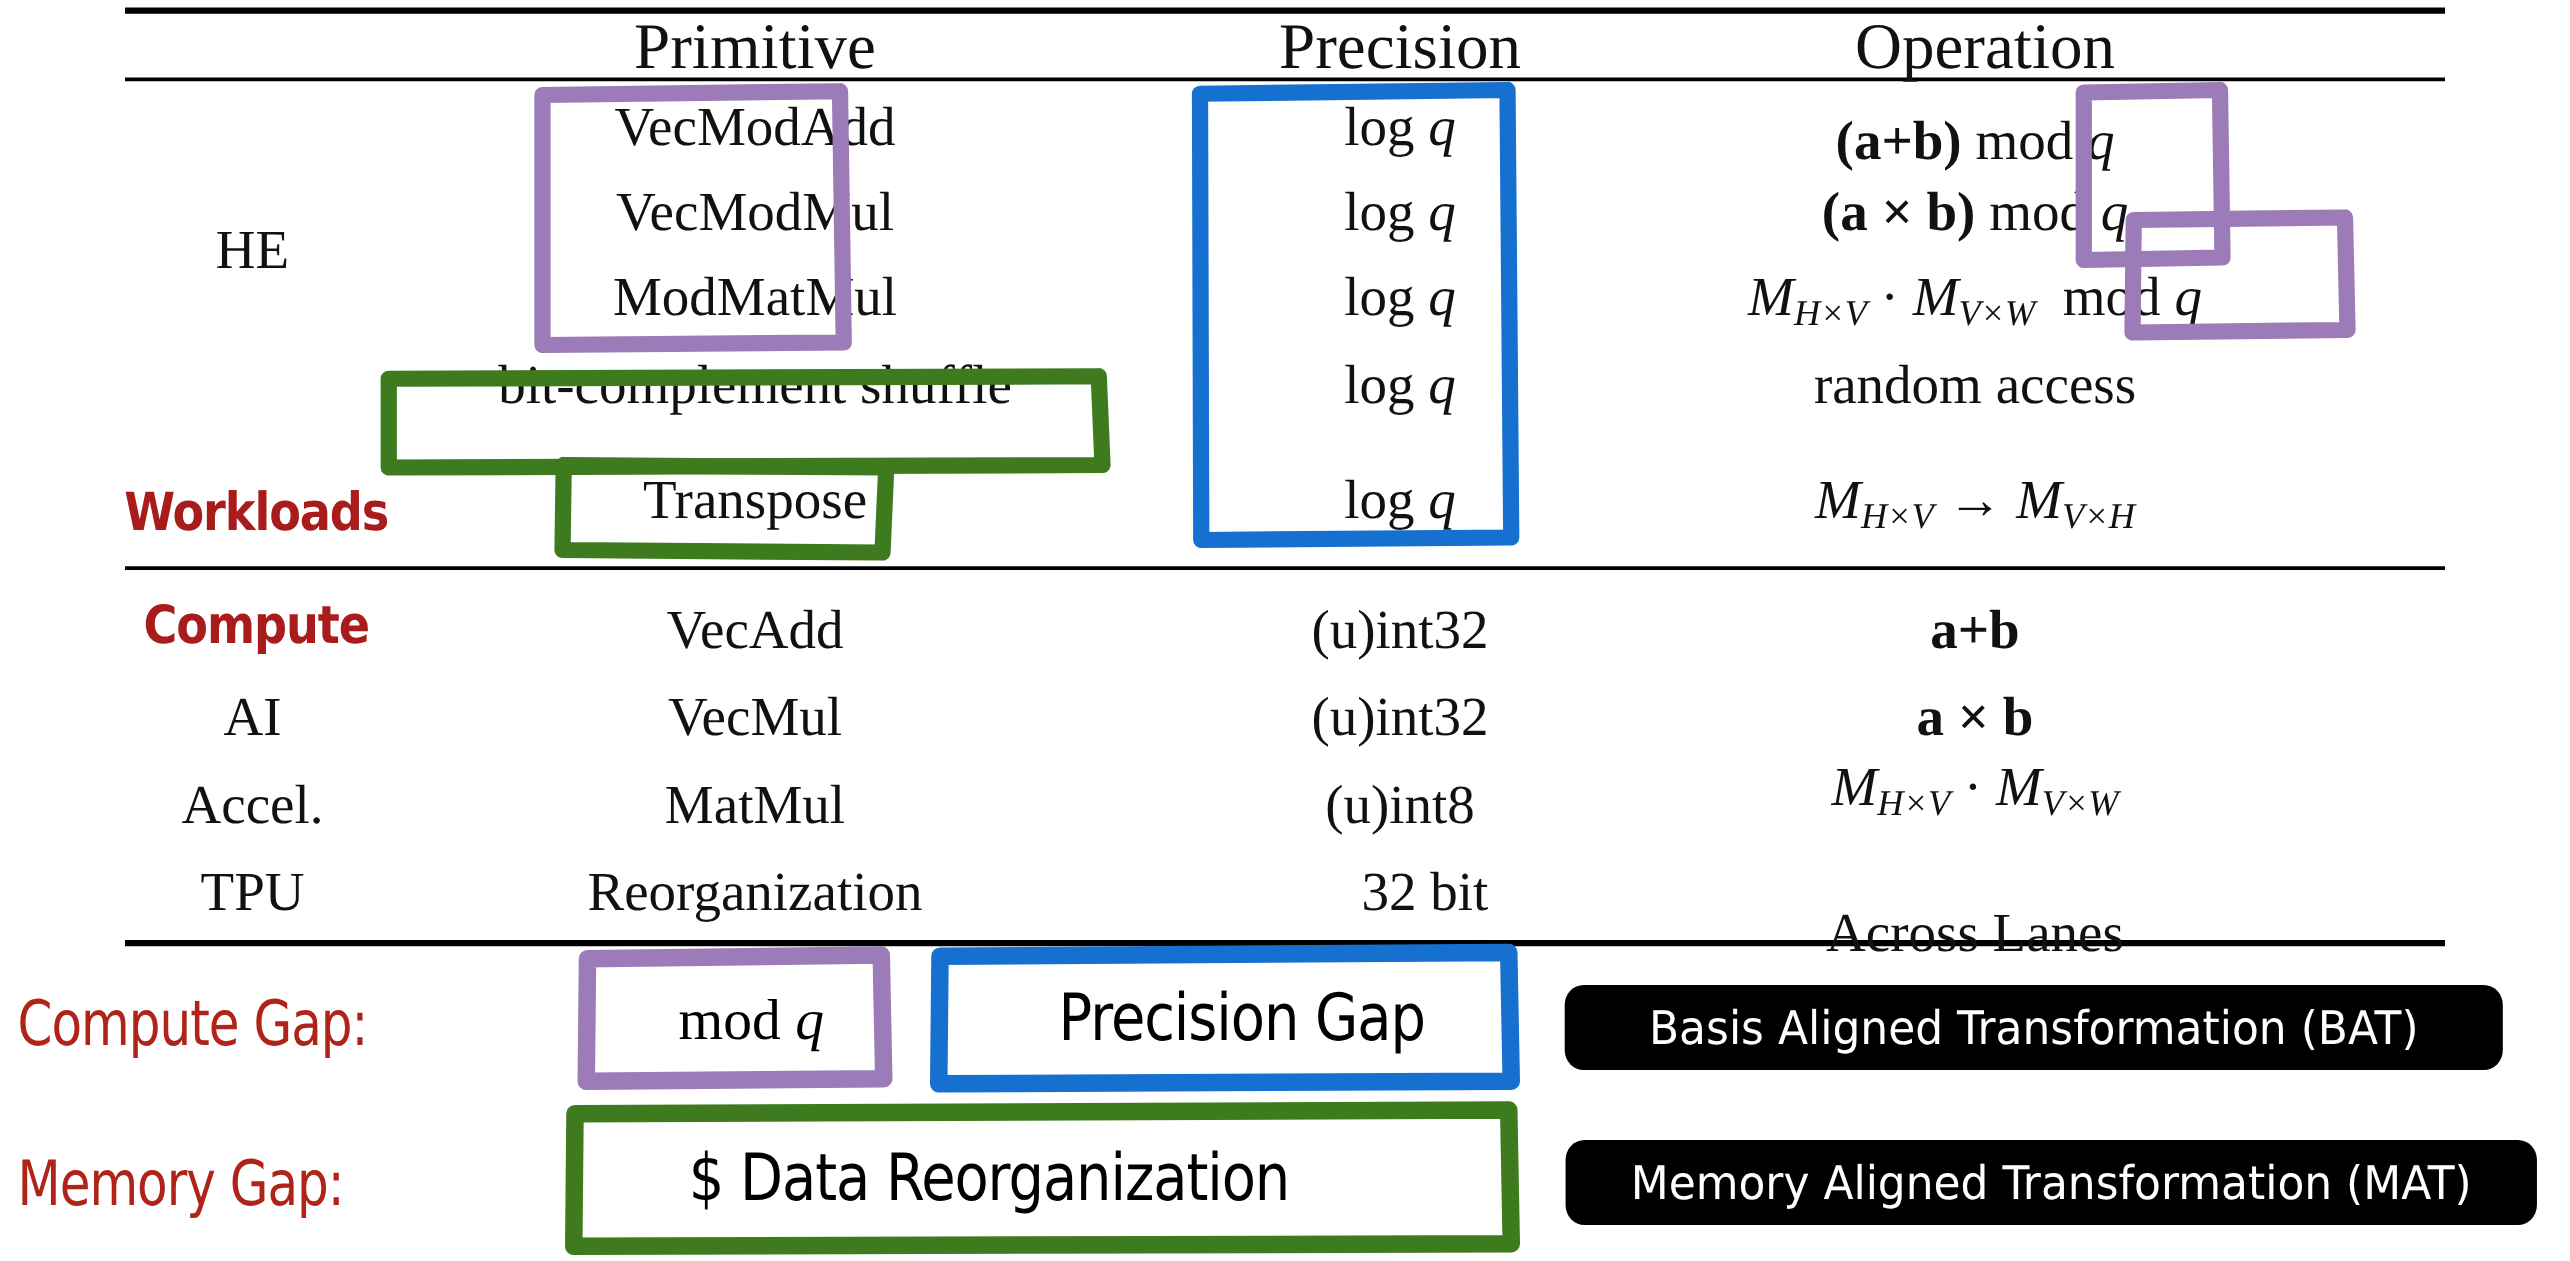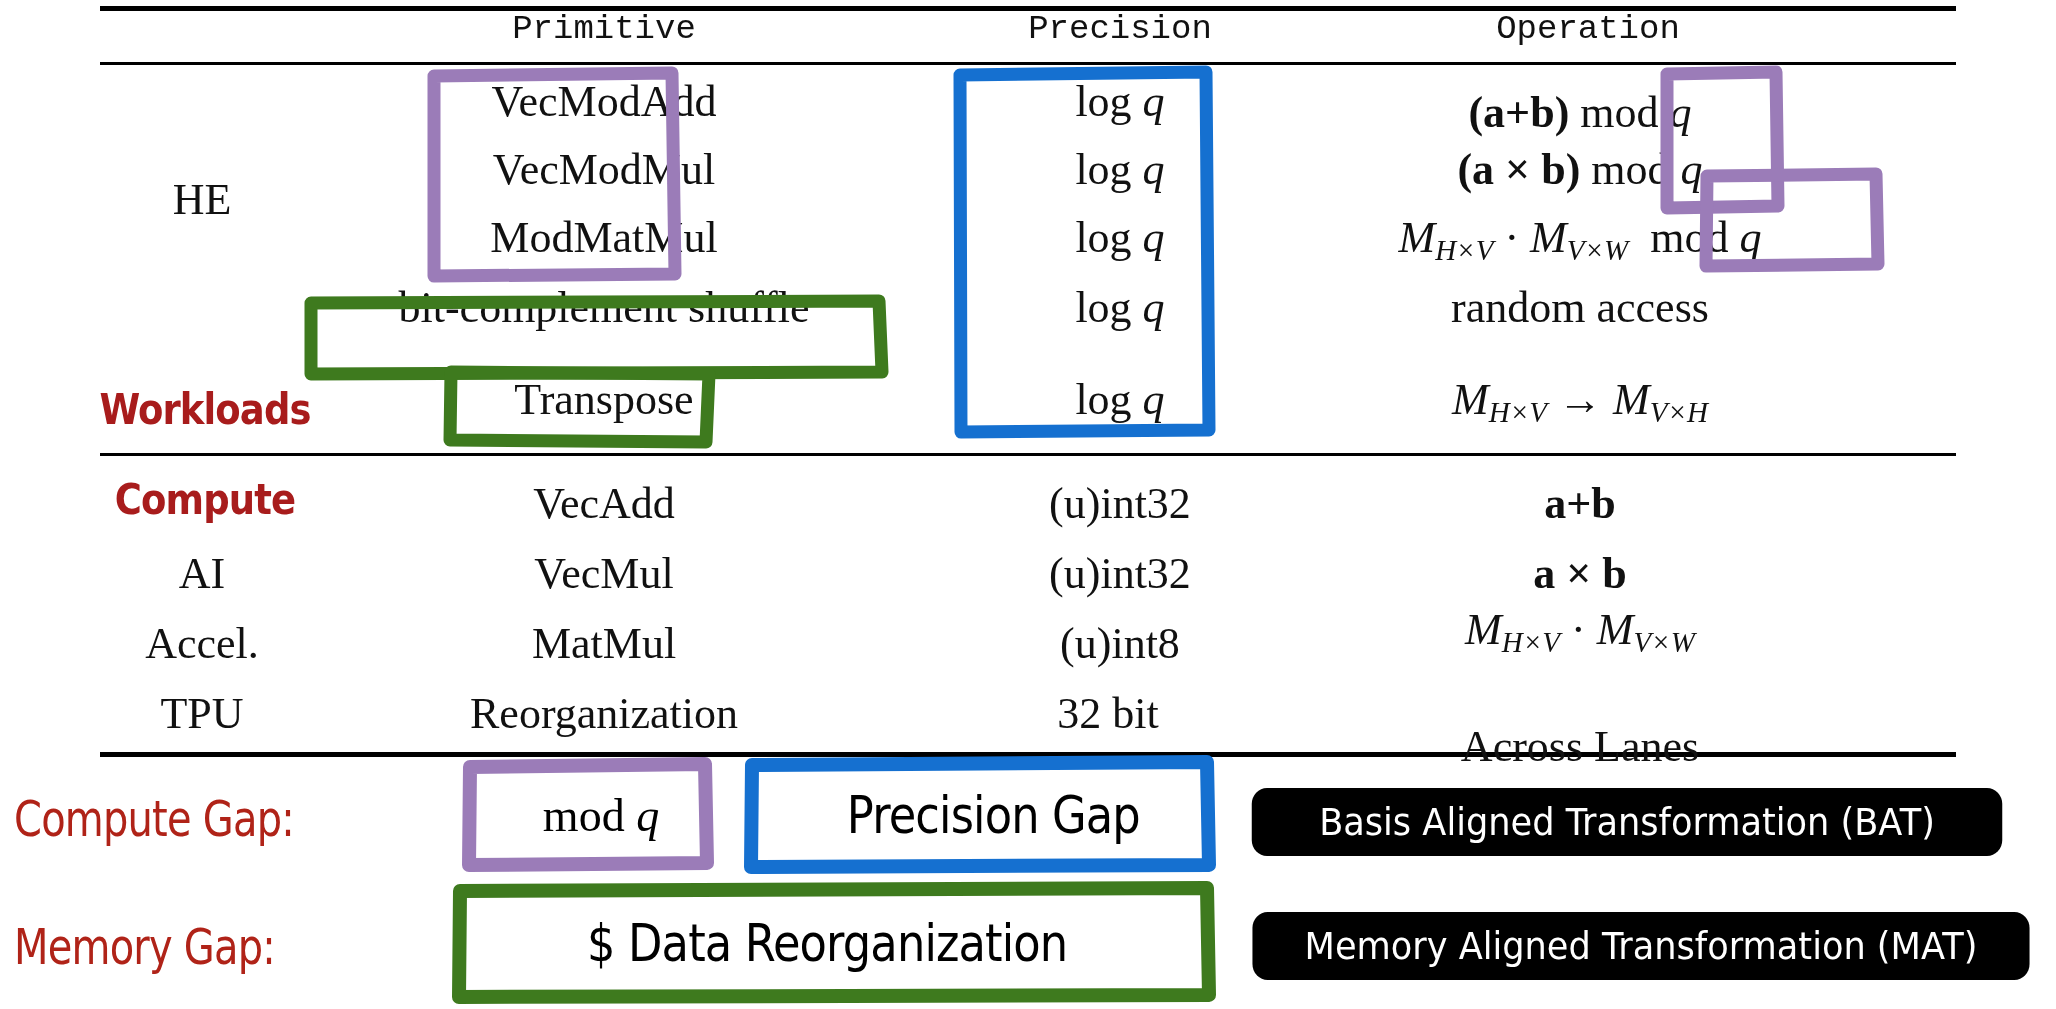--- a/index.html
+++ b/index.html
@@ -15,21 +15,21 @@
   .rule.thin{height:3px;}
 
   
   .cell{
     position:absolute;
     font-family:"Liberation Serif","DejaVu Serif",serif;
     font-size:44px;line-height:1;
     color:#111;
     white-space:nowrap;
   }
-  .cell.head{font-size:34px;font-family:Liberation Mono, monospace;}
+  .cell.head{font-size:52px;}
   .cell.c{transform:translateX(-50%);}
 
   
   .mi{font-style:italic;font-family:"Liberation Serif","DejaVu Serif",serif;}
   .mb{font-weight:bold;}
   .sub{font-size:0.66em;font-style:italic;vertical-align:-0.28em;letter-spacing:0px;}
 
   
   .redlab{
     position:absolute;
@@ -128,21 +128,21 @@
 
 <div class="cell c" style="left:1120px;top:80px;">log&nbsp;<span class="mi">q</span></div>
 <div class="cell c" style="left:1120px;top:148px;">log&nbsp;<span class="mi">q</span></div>
 <div class="cell c" style="left:1120px;top:216px;">log&nbsp;<span class="mi">q</span></div>
 <div class="cell c" style="left:1120px;top:286px;">log&nbsp;<span class="mi">q</span></div>
 <div class="cell c" style="left:1120px;top:378px;">log&nbsp;<span class="mi">q</span></div>
 
 <div class="cell c" style="left:1120px;top:482px;">(u)int32</div>
 <div class="cell c" style="left:1120px;top:552px;">(u)int32</div>
 <div class="cell c" style="left:1120px;top:622px;">(u)int8</div>
-<div class="cell c" style="left:1108px;top:692px;text-align:center;">32 bit</div>
+<div class="cell c" style="left:1140px;top:692px;text-align:center;">32 bit</div>
 
 <div class="cell c" style="left:1580px;top:91px;">
   <span class="mb">(a+b)</span>&nbsp;mod&nbsp;<span class="mi">q</span>
 </div>
 <div class="cell c" style="left:1580px;top:148px;">
   <span class="mb">(a&nbsp;×&nbsp;b)</span>&nbsp;mod&nbsp;<span class="mi">q</span>
 </div>
 <div class="cell c" style="left:1580px;top:216px;">
   <span class="mi">M</span><span class="sub">H×V</span>&nbsp;·&nbsp;<span class="mi">M</span><span class="sub">V×W</span>&nbsp;&nbsp;mod&nbsp;<span class="mi">q</span>
 </div>
@@ -216,17 +216,17 @@
 
 <div class="badge" style="left:1232px;top:788px;width:790px;height:68px;">Basis Aligned Transformation (BAT)</div>
 
 <div class="gaplab" style="left:14px;top:918px;">Memory Gap:</div>
 
 <div class="hbox" style="left:452px;top:884px;width:762px;height:118px;">
   <svg viewBox="0 0 762 118" preserveAspectRatio="none">
     <path d="M8,7 L755,4 L757,111 L7,113 Z" fill="none" stroke="#3e7a1e" stroke-width="14" stroke-linejoin="round" stroke-linecap="round"></path>
   </svg>
 </div>
-<div class="gapbox" style="left:476px;top:884px;width:674px;height:118px;">
+<div class="gapbox" style="left:440px;top:884px;width:674px;height:118px;">
   <span class="txt-sans">$ Data Reorganization</span>
 </div>
 
 <div class="badge" style="left:1232px;top:912px;width:818px;height:68px;">Memory Aligned Transformation (MAT)</div>
 
 </body></html>

